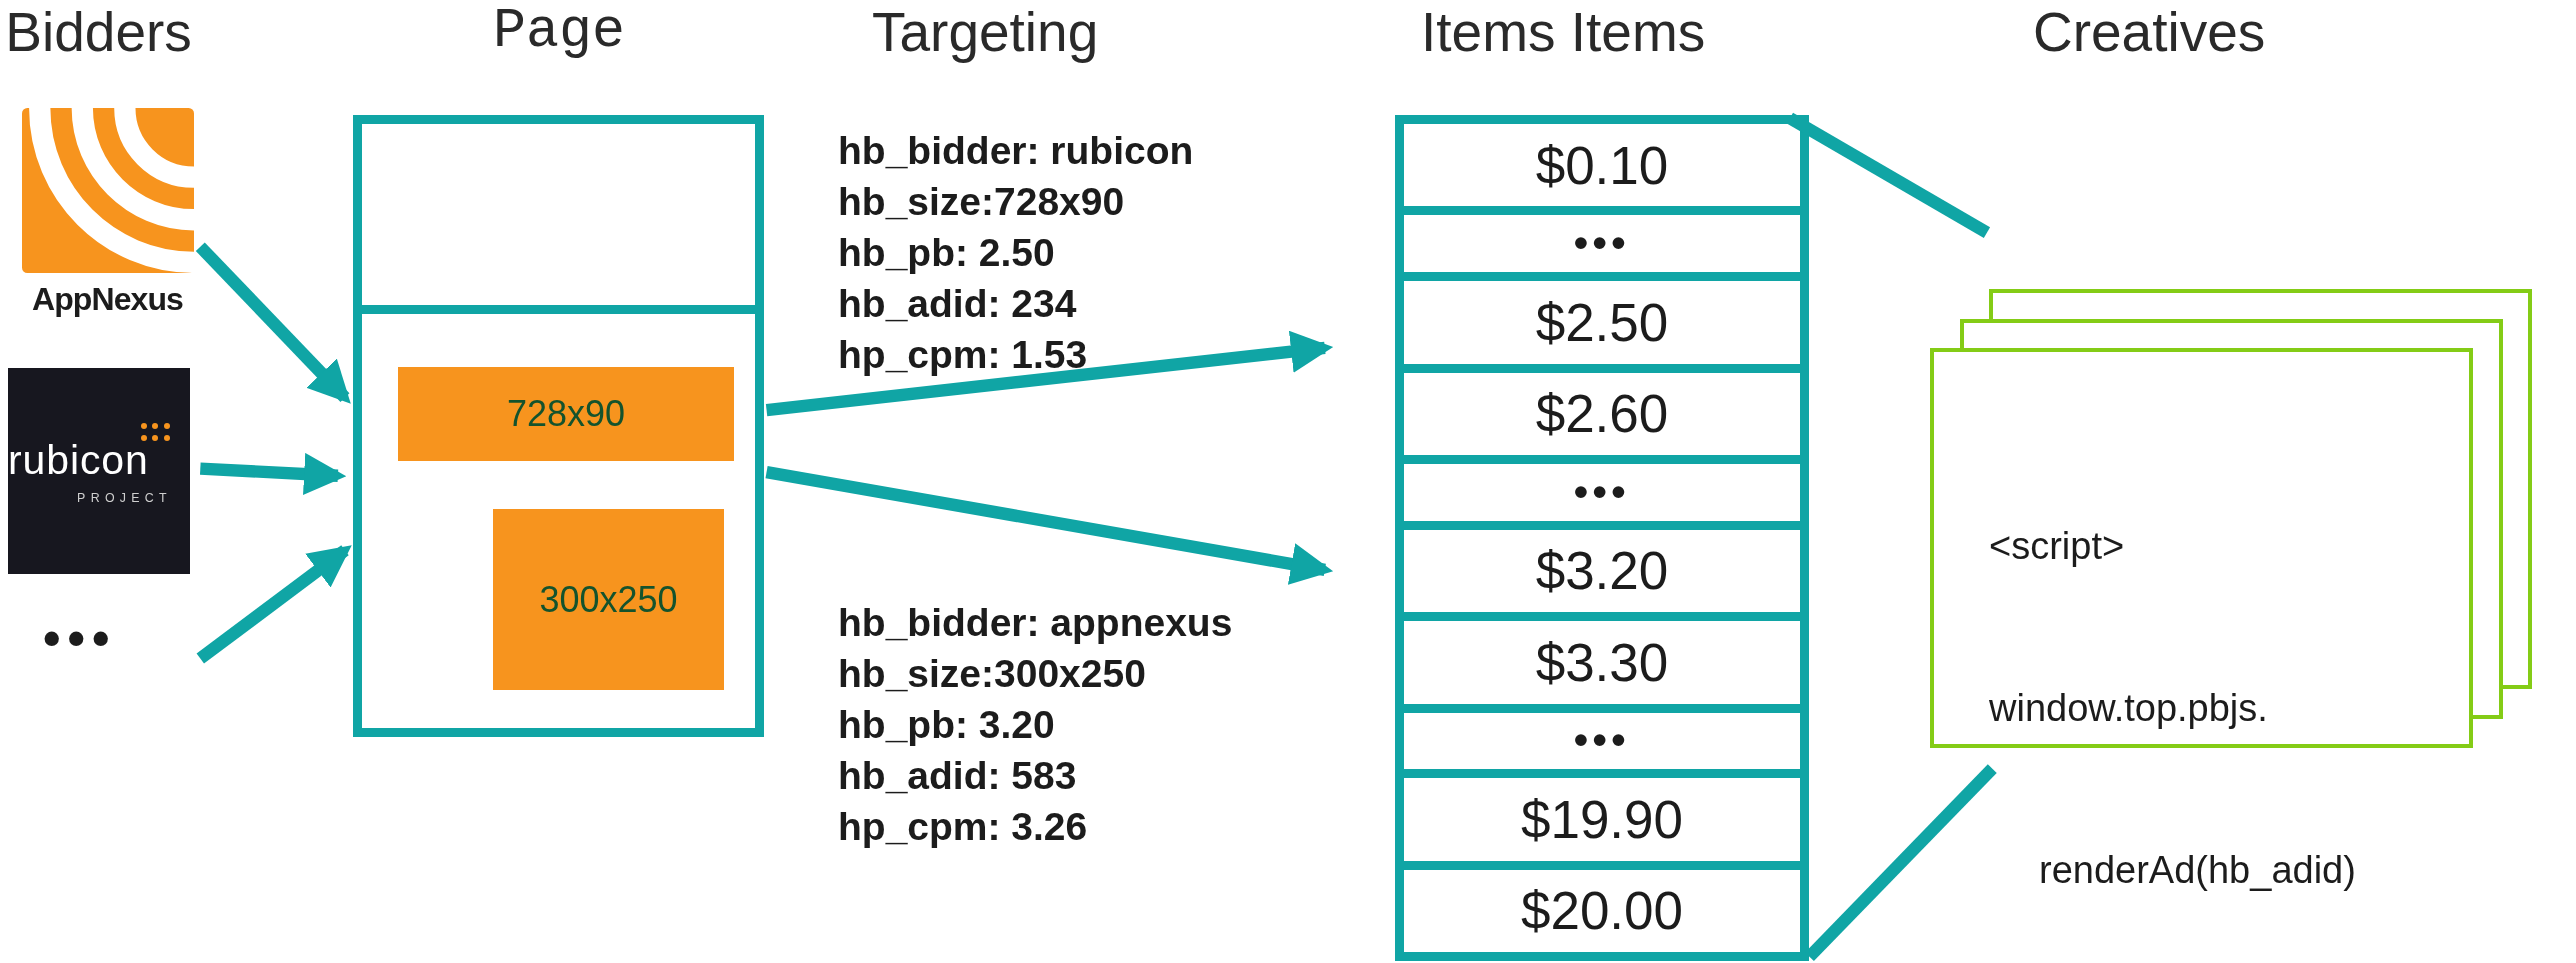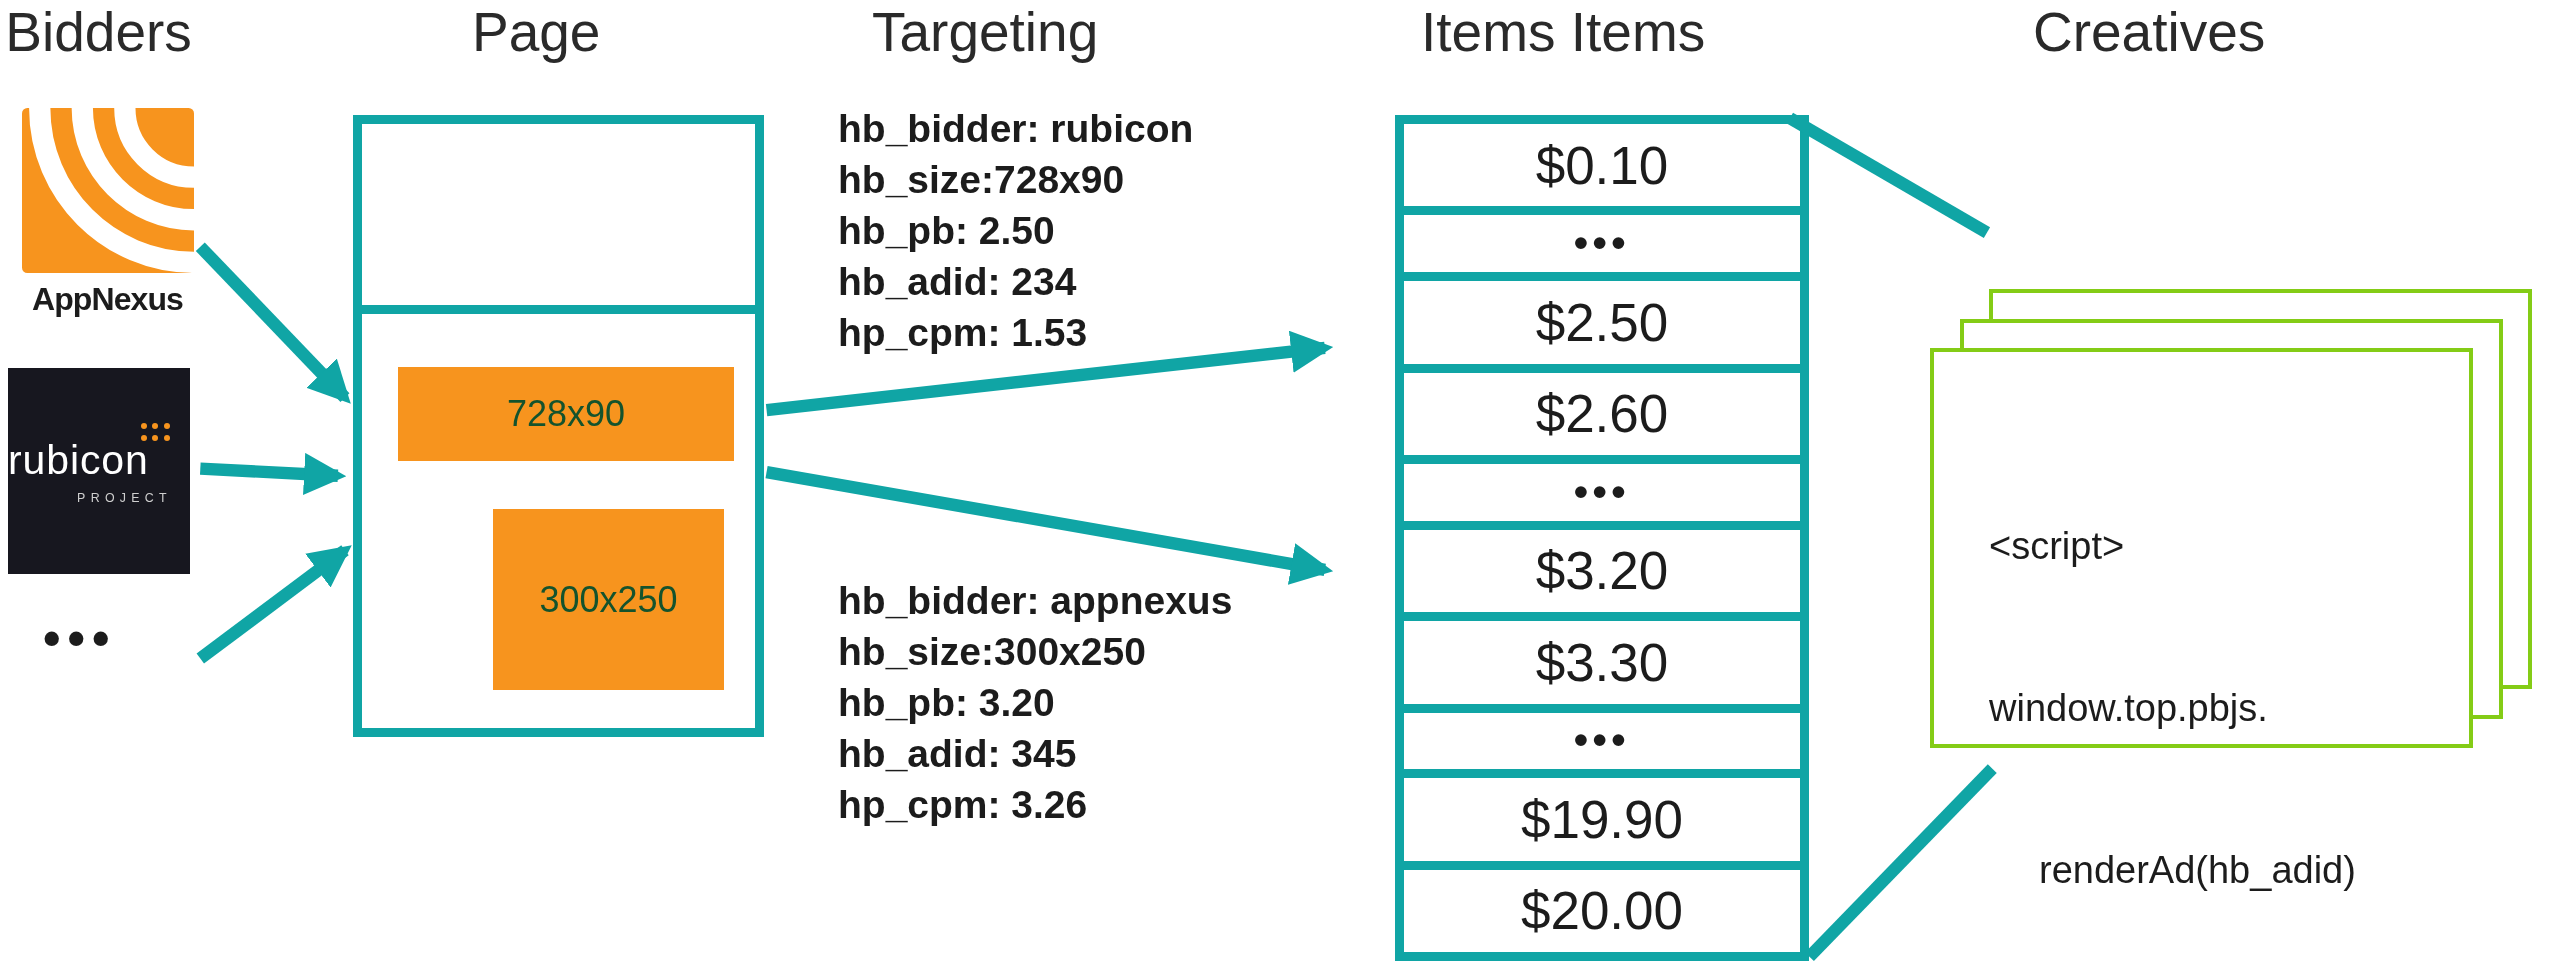--- a/index.html
+++ b/index.html
@@ -21,21 +21,21 @@
   .bidders-more{position:absolute;left:43px;top:609px;font-size:50px;font-weight:bold;letter-spacing:7px;color:#1c1c1c;}
 
   
   .page-box{position:absolute;left:353px;top:115px;width:411px;height:622px;border:9px solid #10a5a5;background:#ffffff;box-sizing:border-box;}
   .page-top{position:absolute;left:0;right:0;top:0;height:181px;border-bottom:9px solid #10a5a5;}
   .ad-slot{position:absolute;background:#f7941e;color:#14532d;display:flex;align-items:center;justify-content:center;font-size:36px;}
   .slot-728{left:36px;top:243px;width:336px;height:94px;}
   .slot-300{left:131px;top:385px;width:231px;height:181px;}
 
   
-  .targeting-block{position:absolute;left:838px;font-size:39px;font-weight:600;line-height:51px;color:#1c1c1c;white-space:nowrap;}
+  .targeting-block{position:absolute;left:838px;font-size:39px;font-weight:600;line-height:51px;color:#1c1c1c;white-space:nowrap;margin-top:22px;}
   .tb1{top:103px;}
   .tb2{top:575px;}
 
   
   .lineitems{position:absolute;left:1347px;top:115px;width:414px;height:846px;border:9px solid #10a5a5;background:#ffffff;box-sizing:border-box;display:flex;flex-direction:column;margin-left:48px;}
   .li-row{display:flex;align-items:center;justify-content:center;border-bottom:9px solid #10a5a5;box-sizing:content-box;}
   .li-row:last-child{border-bottom:none;}
   .li-price{height:83px;font-size:53px;color:#1c1c1c;}
   .li-dots{height:57px;font-size:41px;font-weight:bold;letter-spacing:4.4px;color:#1c1c1c;}
 
@@ -48,21 +48,21 @@
   .code .indent{padding-left:50px;}
 
   .arrows{position:absolute;left:0;top:0;pointer-events:none;}
 </style>
 </head>
 <body>
 
 <div class="canvas">
 
   <div class="col-header" style="left:5.3px;">Bidders</div>
-  <div class="col-header" style="left:472px;">Page</div>
+  <div class="col-header" style="left:493px;font-family:Liberation Mono, monospace;">Page</div>
   <div class="col-header" style="left:872px;">Targeting</div>
   <div class="col-header" style="left:1421px;">Items Items</div>
   <div class="col-header" style="left:2033px;">Creatives</div>
 
   <div class="appnexus">
     <svg width="172" height="165" viewBox="0 0 194 186">
       <rect width="194" height="186" rx="6" fill="#f7941e"></rect>
       <g stroke="#ffffff" stroke-width="24" fill="none" stroke-linecap="round">
         <path d="M194,78 C150.9,78 116,43.1 116,0"></path>
         <path d="M194,126 C124.7,126 68,69.3 68,0"></path>
@@ -98,21 +98,21 @@
     <div>hb_size:728x90</div>
     <div>hb_pb: 2.50</div>
     <div>hb_adid: 234</div>
     <div>hp_cpm: 1.53</div>
   </div>
 
   <div class="targeting-block tb2">
     <div>hb_bidder: appnexus</div>
     <div>hb_size:300x250</div>
     <div>hb_pb: 3.20</div>
-    <div>hb_adid: 345</div>
+    <div>hb_adid: 583</div>
     <div>hp_cpm: 3.26</div>
   </div>
 
   <div class="lineitems">
     <div class="li-row li-price">
         <span>$0.10</span>
       </div>
     <div class="li-row li-dots">
         <span>•••</span>
       </div>

